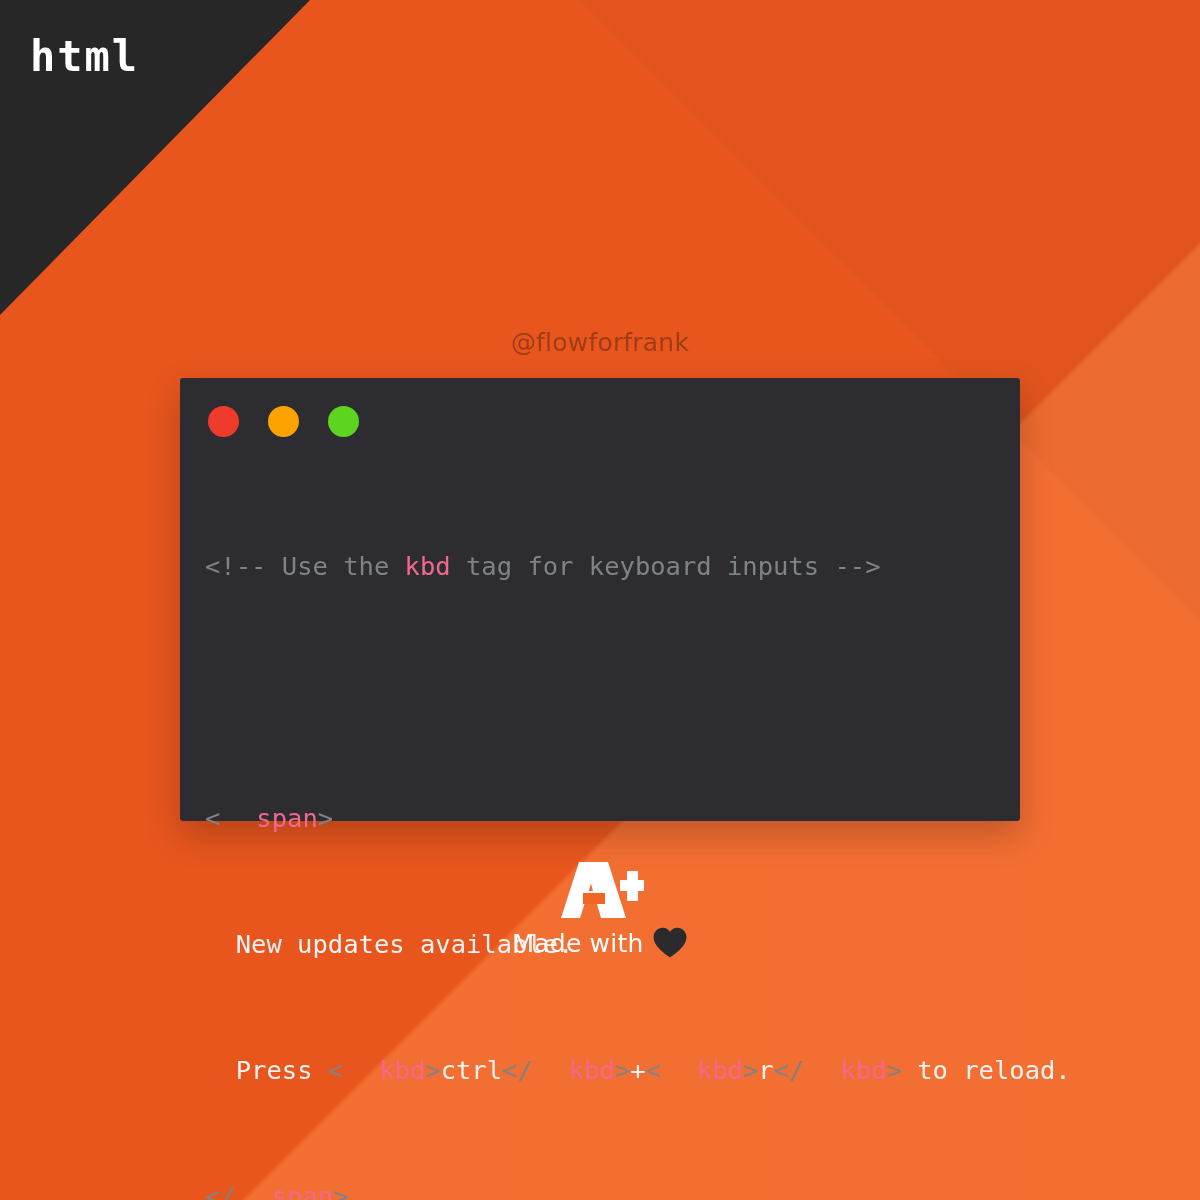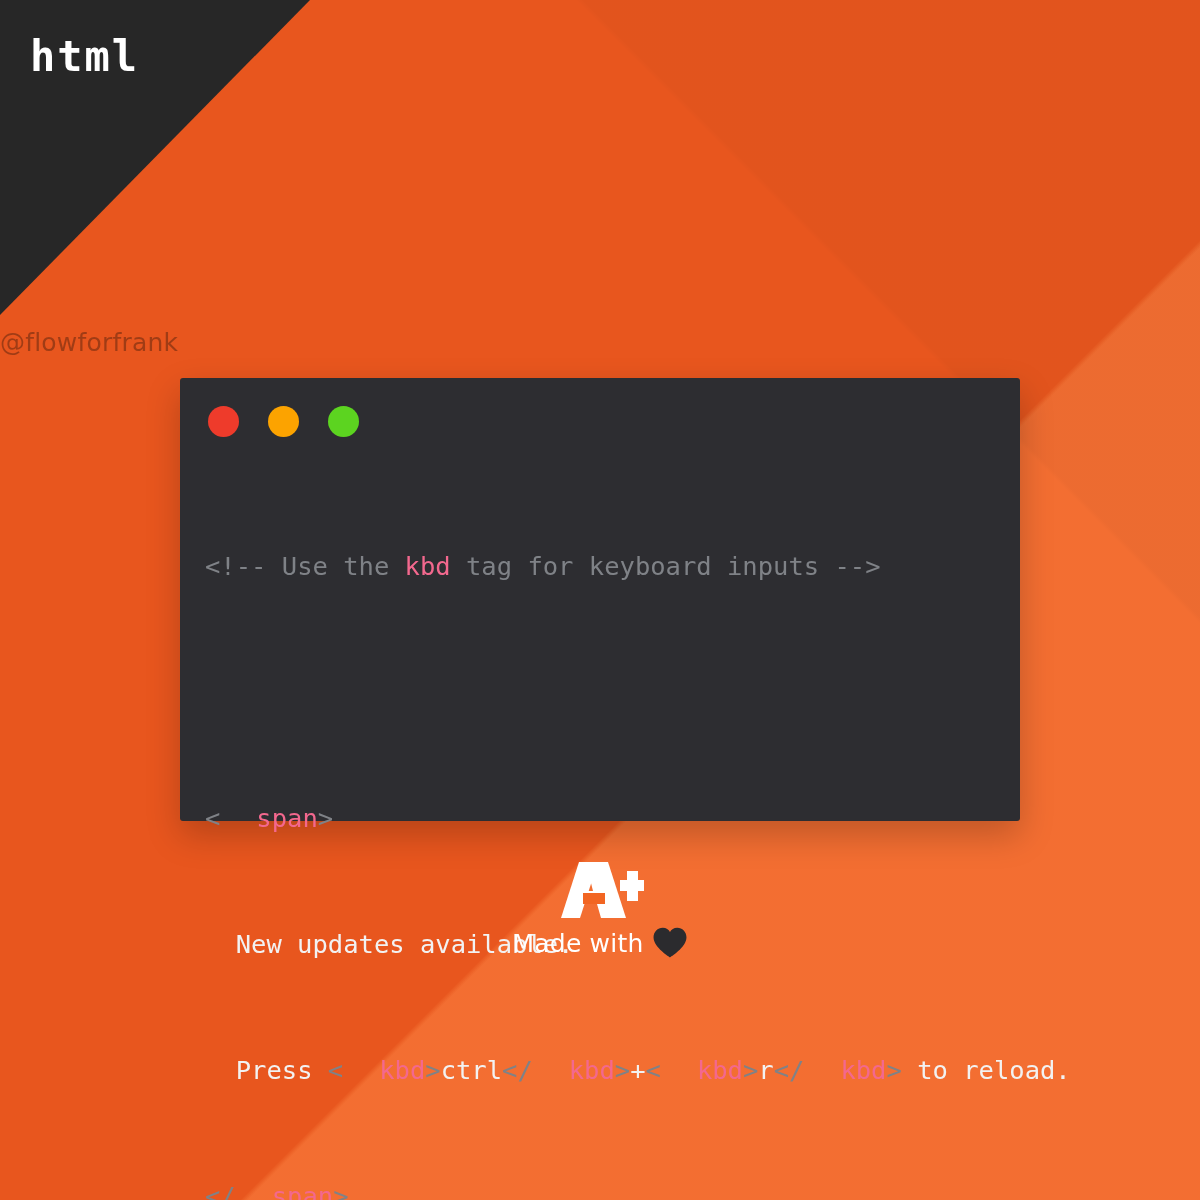--- a/index.html
+++ b/index.html
@@ -87,20 +87,21 @@
     color: #FFFFFF;
     line-height: 1;
   }
 
   
   .watermark {
     position: absolute;
     left: 0;
     top: 328px;
     width: 1200px;
+    text-align: center;
     font-family: "DejaVu Sans", "Liberation Sans", sans-serif;
     font-size: 25px;
     color: rgba(60, 25, 10, 0.42);
     letter-spacing: 0.2px;
   }
 
   
   .card {
     position: absolute;
     left: 180px;

